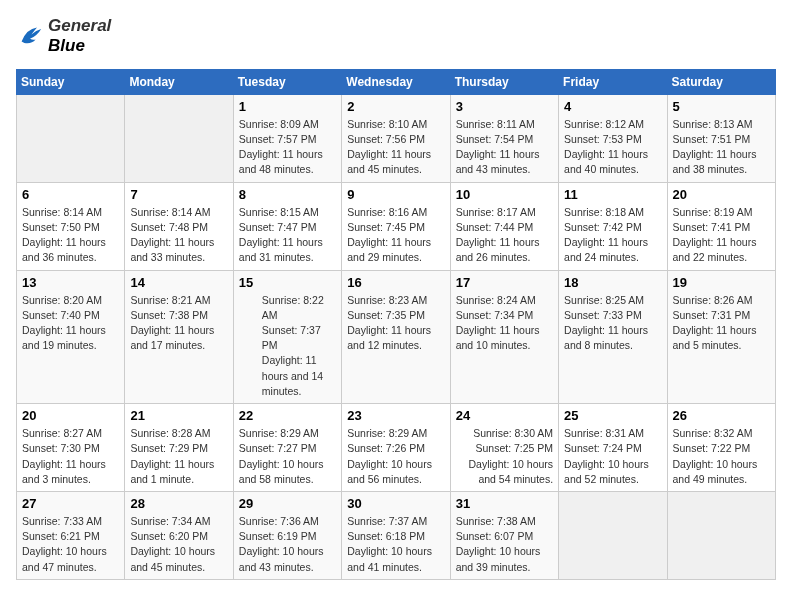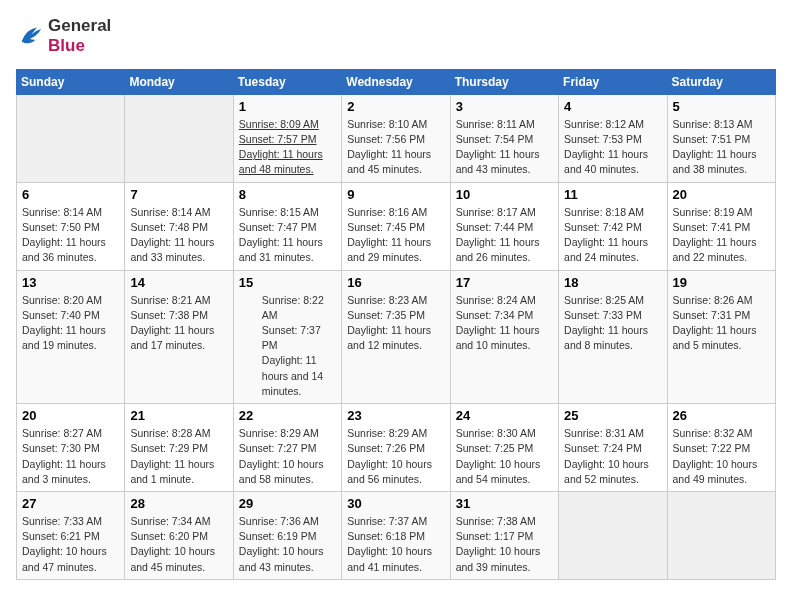--- a/index.html
+++ b/index.html
@@ -8,20 +8,21 @@
       background: #fff;
       width: 792px;
       min-height: 612px;
       padding: 16px;
     }
     .header {
       display: flex;
       justify-content: space-between;
       align-items: flex-start;
       margin-bottom: 12px;
+      font-style: italic;
     }
     .logo {
       display: flex;
       align-items: center;
       gap: 4px;
     }
     .logo-bird {
       width: 28px;
       height: 28px;
     }
@@ -83,21 +84,21 @@
 </head>
 <body>
 
 <div class="header">
   <div class="logo">
     <svg class="logo-bird" viewBox="0 0 40 40" xmlns="http://www.w3.org/2000/svg">
       <path d="M8 28 Q15 10 30 8 Q25 14 22 18 Q28 12 36 10 Q30 20 20 24 Q24 26 28 25 Q22 32 12 30 Z" fill="#1a6bbf"></path>
     </svg>
     <div>
       <div style="font-size:17px;font-weight:bold;color:#333;line-height:1.2;">General</div>
-      <div style="font-size:17px;font-weight:bold;color:#be185d;line-height:1.2;">Blue</div>
+      <div style="font-size:17px;font-weight:bold;color:#000000;line-height:1.2;">Blue</div>
     </div>
   </div>
   <div class="title-block">
     <div class="month-title"></div>
     <div class="location"></div>
   </div>
 </div>
 
 <table>
   <thead>
@@ -110,21 +111,21 @@
         <th>Friday</th>
         <th>Saturday</th>
       </tr>
   </thead>
   <tbody id="calendar-body">
   <tr>
         <td class="empty-cell"></td>
         <td class="empty-cell"></td>
         <td>
           <span class="day-number">1</span>
-          <div class="cell-content" style="white-space: pre-line; text-decoration: underline;">Sunrise: 8:09 AM
+          <div class="cell-content" style="white-space: pre-line;">Sunrise: 8:09 AM
 Sunset: 7:57 PM
 Daylight: 11 hours and 48 minutes.</div>
         </td>
         <td>
           <span class="day-number">2</span>
           <div class="cell-content" style="white-space: pre-line;">Sunrise: 8:10 AM
 Sunset: 7:56 PM
 Daylight: 11 hours and 45 minutes.</div>
         </td>
         <td>
@@ -254,21 +255,21 @@
 Daylight: 10 hours and 58 minutes.</div>
         </td>
         <td>
           <span class="day-number">23</span>
           <div class="cell-content" style="white-space: pre-line;">Sunrise: 8:29 AM
 Sunset: 7:26 PM
 Daylight: 10 hours and 56 minutes.</div>
         </td>
         <td>
           <span class="day-number">24</span>
-          <div class="cell-content" style="white-space: pre-line;">Sunrise: 8:30 AM
+          <div class="cell-content" style="white-space: pre-line; text-align: right;">Sunrise: 8:30 AM
 Sunset: 7:25 PM
 Daylight: 10 hours and 54 minutes.</div>
         </td>
         <td>
           <span class="day-number">25</span>
           <div class="cell-content" style="white-space: pre-line;">Sunrise: 8:31 AM
 Sunset: 7:24 PM
 Daylight: 10 hours and 52 minutes.</div>
         </td>
         <td>
@@ -299,20 +300,20 @@
         </td>
         <td>
           <span class="day-number">30</span>
           <div class="cell-content" style="white-space: pre-line;">Sunrise: 7:37 AM
 Sunset: 6:18 PM
 Daylight: 10 hours and 41 minutes.</div>
         </td>
         <td>
           <span class="day-number">31</span>
           <div class="cell-content" style="white-space: pre-line;">Sunrise: 7:38 AM
-Sunset: 1:17 PM
+Sunset: 6:07 PM
 Daylight: 10 hours and 39 minutes.</div>
         </td>
         <td class="empty-cell"></td>
         <td class="empty-cell"></td>
       </tr>
     </tbody>
 </table>
 
 </body></html>

